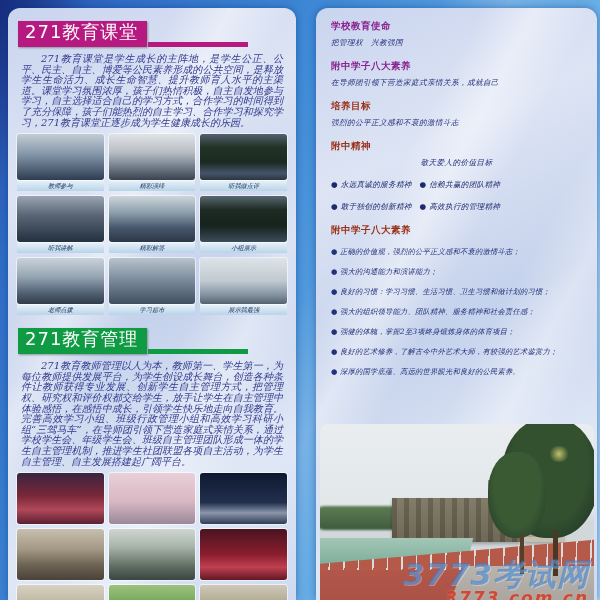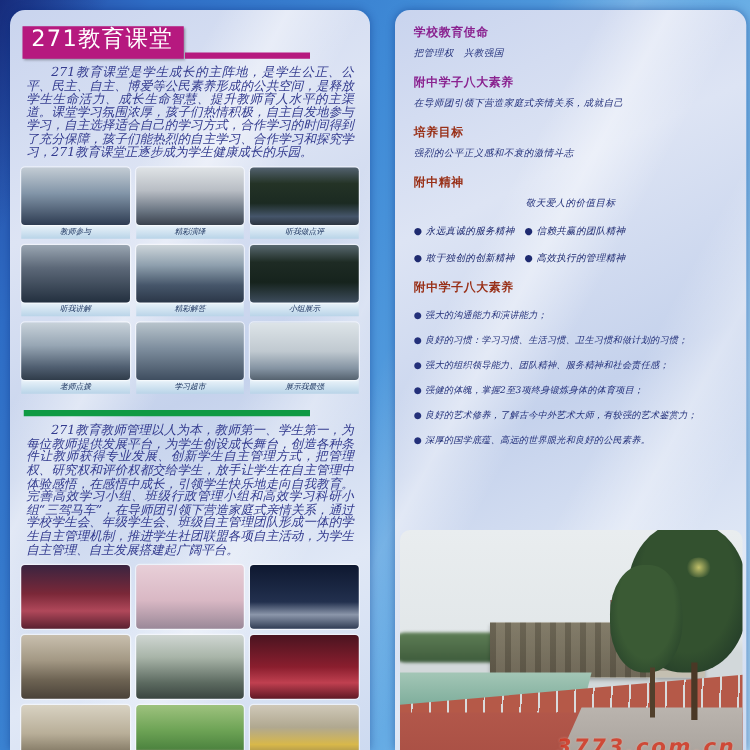--- a/index.html
+++ b/index.html
@@ -162,20 +162,21 @@
         <div class="photo p8"></div>
         <figcaption class="cap">学习超市</figcaption>
       </figure>
       <figure>
         <div class="photo p9"></div>
         <figcaption class="cap">展示我最强</figcaption>
       </figure>
     </div>
 
     <div class="sec-header hdr-green">
+      <span class="sec-title">271教育管理</span>
       <span class="sec-underline"></span>
     </div>
     <p class="para">271教育教师管理以人为本，教师第一、学生第一，为每位教师提供发展平台，为学生创设成长舞台，创造各种条件让教师获得专业发展、创新学生自主管理方式，把管理权、研究权和评价权都交给学生，放手让学生在自主管理中体验感悟，在感悟中成长，引领学生快乐地走向自我教育。完善高效学习小组、班级行政管理小组和高效学习科研小组“三驾马车”，在导师团引领下营造家庭式亲情关系，通过学校学生会、年级学生会、班级自主管理团队形成一体的学生自主管理机制，推进学生社团联盟各项自主活动，为学生自主管理、自主发展搭建起广阔平台。</p>
 
     <div class="grid">
       <figure>
           <div class="photo photo-lg m1"></div>
         </figure>
       <figure>
           <div class="photo photo-lg m2"></div>
@@ -220,20 +221,21 @@
       <div class="rp-label lbl-maroon">培养目标</div>
       <div class="rp-text">强烈的公平正义感和不衰的激情斗志</div>
 
       <div class="rp-label lbl-maroon">附中精神</div>
       <div class="rp-text rp-center">敬天爱人的价值目标</div>
 
       <div class="spirit-line">● 永远真诚的服务精神　● 信赖共赢的团队精神</div>
       <div class="spirit-line">● 敢于独创的创新精神　● 高效执行的管理精神</div>
 
       <div class="rp-label lbl-maroon">附中学子八大素养</div>
+      <div class="quality">● 正确的价值观，强烈的公平正义感和不衰的激情斗志；</div>
       <div class="quality">● 强大的沟通能力和演讲能力；</div>
       <div class="quality">● 良好的习惯：学习习惯、生活习惯、卫生习惯和做计划的习惯；</div>
       <div class="quality">● 强大的组织领导能力、团队精神、服务精神和社会责任感；</div>
       <div class="quality">● 强健的体魄，掌握2至3项终身锻炼身体的体育项目；</div>
       <div class="quality">● 良好的艺术修养，了解古今中外艺术大师，有较强的艺术鉴赏力；</div>
       <div class="quality">● 深厚的国学底蕴、高远的世界眼光和良好的公民素养。</div>
     </div>
 
     <div class="campus">
       <div class="treeline-left"></div>
@@ -246,18 +248,19 @@
       <div class="track-fill"></div>
       <div class="path"></div>
       <div class="tree-big">
         <div class="tree-crown1"></div>
         <div class="tree-crown2"></div>
         <div class="tree-trunk1"></div>
         <div class="tree-trunk2"></div>
         <div class="lens-flare"></div>
       </div>
       <div class="wm">
+        <div class="wm1">3773考试网</div>
         <div class="wm2">3773.com.cn</div>
       </div>
     </div>
 
   </div>
 </section>
 
 </body></html>

